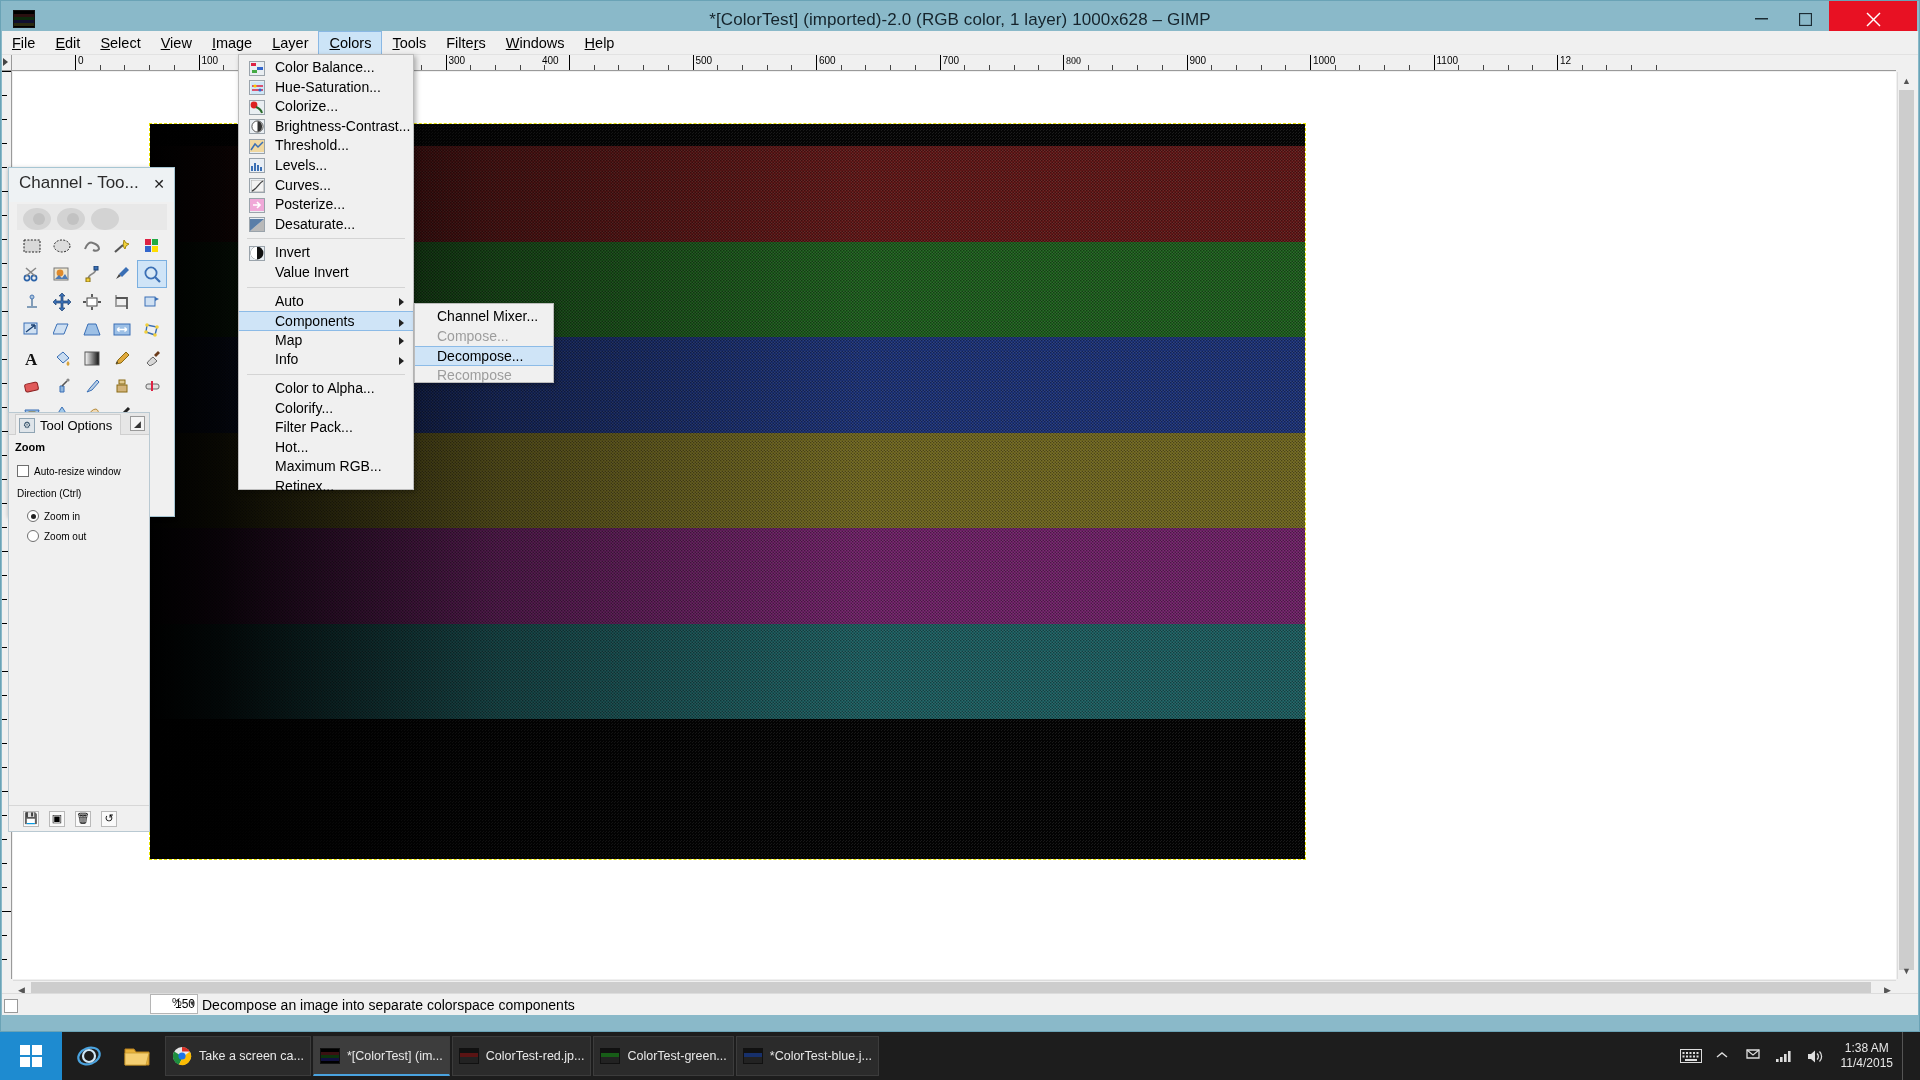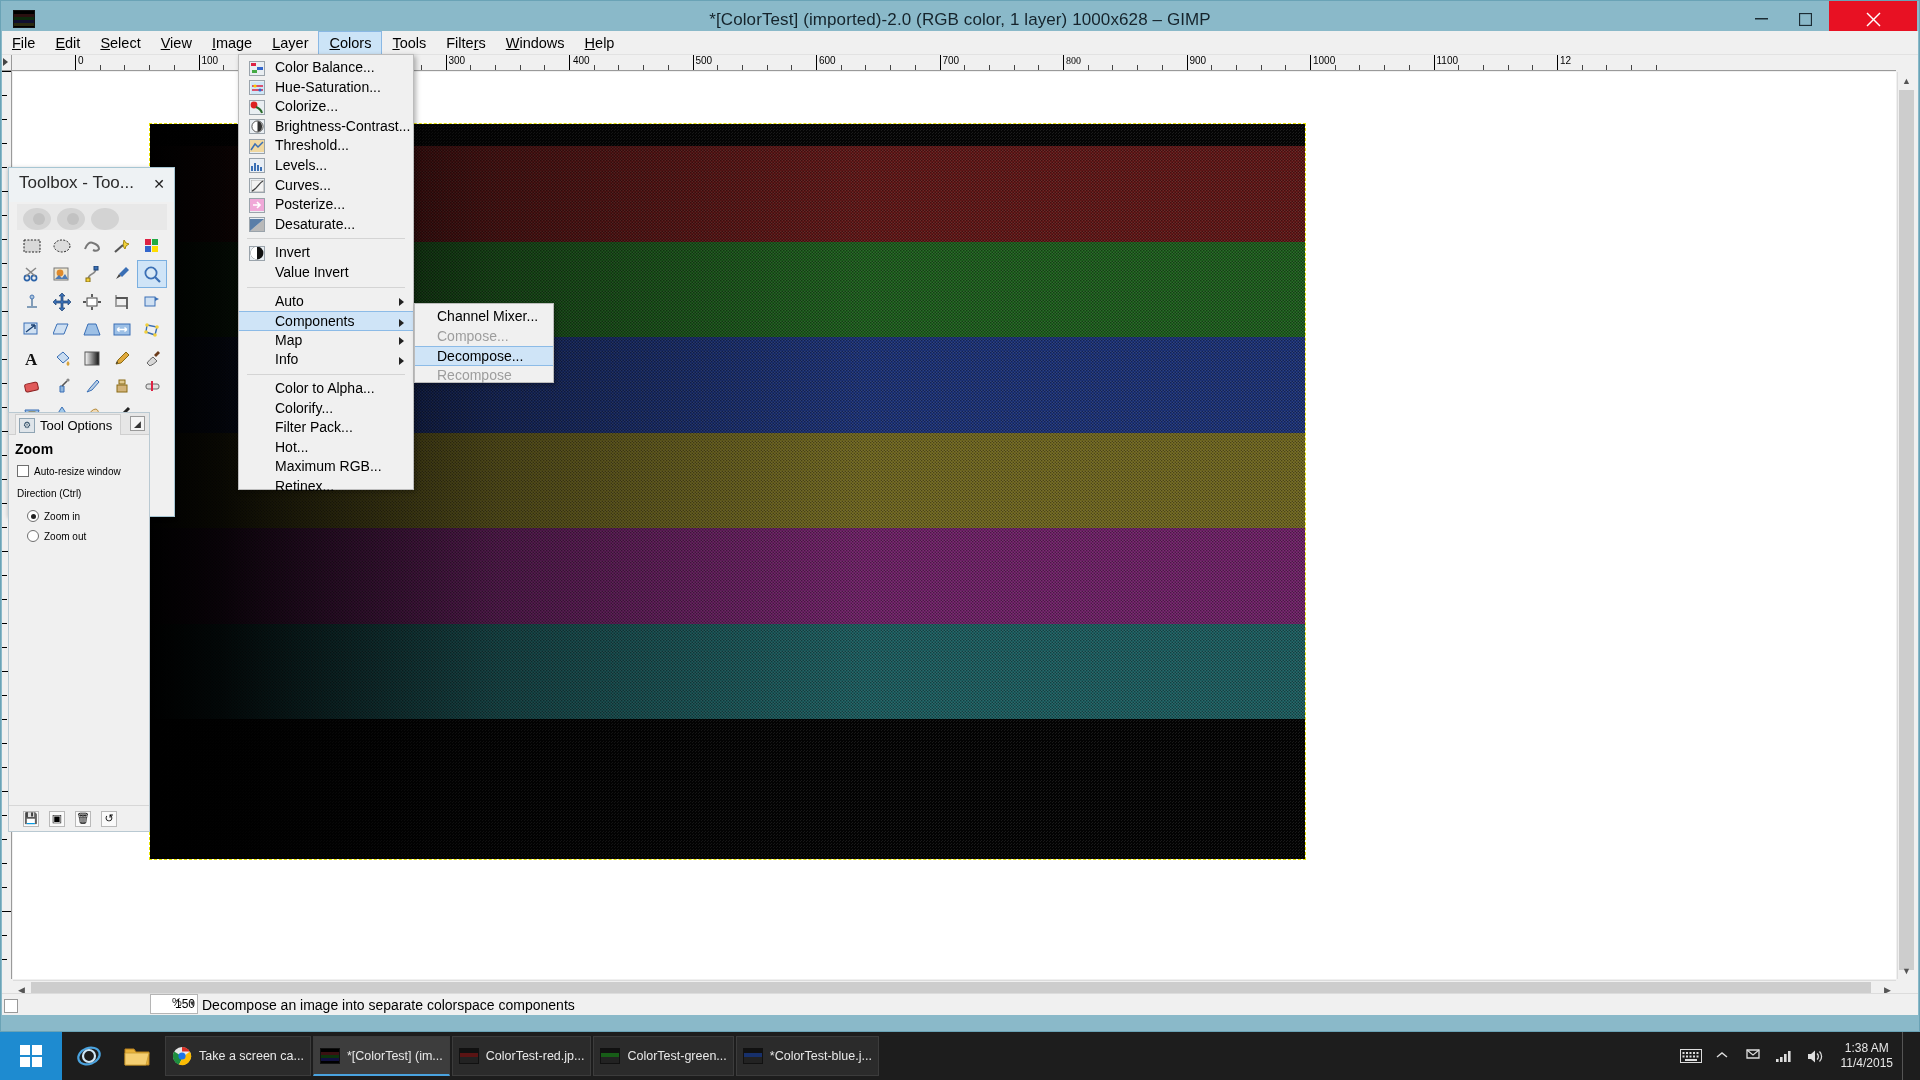--- a/index.html
+++ b/index.html
@@ -197,21 +197,21 @@
   }
   #to-tab .ic{ position:absolute; left:3px; top:3px; width:16px; height:15px;
     background:#dfe5ea; border:1px solid #8fa4b3; font-size:9px; color:#2b4a63;
     display:flex;align-items:center;justify-content:center;}
   #to-menubtn{
     position:absolute; right:4px; top:3px; width:15px; height:15px;
     border:1px solid #9a9a9a; background:#f4f4f4; font-size:9px;
     display:flex;align-items:center;justify-content:center; color:#333;
   }
   #to-body{ position:absolute; left:0; top:22px; width:140px; bottom:26px; }
-  #to-heading{ position:absolute; left:6px; top:6px; font-size:14px; font-weight:bold; color:#000;}
+  #to-heading{ position:absolute; left:6px; top:6px; font-size:11px; font-weight:bold; color:#000;}
   .to-row{ position:absolute; left:8px; font-size:10px; color:#000; display:flex; align-items:center; gap:5px;}
   .cb{ width:12px; height:12px; border:1px solid #6f6f6f; background:#fff; display:inline-block;}
   .rb{ width:12px; height:12px; border-radius:50%; border:1px solid #6f6f6f; background:#fff; display:inline-block; position:relative;}
   .rb.on::after{ content:""; position:absolute; left:2.5px; top:2.5px; width:5px;height:5px;border-radius:50%;background:#222;}
   #to-bottom{
     position:absolute; left:0; bottom:0; width:140px; height:26px;
     background:#f0f0f0; border-top:1px solid #d7d7d7; display:flex; align-items:center; gap:10px; padding-left:14px;
   }
   .tobtn{ width:16px;height:16px; display:flex;align-items:center;justify-content:center;font-size:11px;
           border:1px solid #b9b9b9; background:#fafafa;}
@@ -350,21 +350,21 @@
           <div class="tick-min" style="left: 359.4px;"></div>
           <div class="tick-min" style="left: 384.1px;"></div>
           <div class="tick-min" style="left: 408.8px;"></div>
           <div class="tick" style="left: 433.5px;"></div>
           <div class="tick-label" style="left: 433.5px;">300</div>
           <div class="tick-min" style="left: 458.2px;"></div>
           <div class="tick-min" style="left: 482.9px;"></div>
           <div class="tick-min" style="left: 507.6px;"></div>
           <div class="tick-min" style="left: 532.3px;"></div>
           <div class="tick" style="left: 557px;"></div>
-          <div class="tick-label" style="left: 558px;">400</div>
+          <div class="tick-label" style="left: 527px;">400</div>
           <div class="tick-min" style="left: 581.7px;"></div>
           <div class="tick-min" style="left: 606.4px;"></div>
           <div class="tick-min" style="left: 631.1px;"></div>
           <div class="tick-min" style="left: 655.8px;"></div>
           <div class="tick" style="left: 680.5px;"></div>
           <div class="tick-label" style="left: 680.5px;">500</div>
           <div class="tick-min" style="left: 705.2px;"></div>
           <div class="tick-min" style="left: 729.9px;"></div>
           <div class="tick-min" style="left: 754.6px;"></div>
           <div class="tick-min" style="left: 779.3px;"></div>
@@ -485,21 +485,21 @@
         <div id="zoom-box">150</div>
         <div id="zoom-unit">%</div>
         <div id="zoom-caret">▾</div>
         <div id="status-text">Decompose an image into separate colorspace components</div>
       </div>
     </div>
   </div>
 
   <div id="toolbox">
     <div id="toolbox-title">
-      <div class="t">Toolbox - Too...</div>
+      <div class="t">Channel - Too...</div>
       <div id="toolbox-close">✕</div>
     </div>
     <div id="tool-wilber">
       <div class="wil" style="left:6px;top:4px;width:28px;height:22px;"></div>
       <div class="wil" style="left:40px;top:4px;width:28px;height:22px;"></div>
       <div class="wil" style="left:74px;top:4px;width:28px;height:22px;"></div>
       <div class="wil" style="left:16px;top:9px;width:12px;height:12px;background:#c2c2c2;"></div>
       <div class="wil" style="left:50px;top:9px;width:12px;height:12px;background:#c2c2c2;"></div>
     </div>
     <div id="tool-grid">

